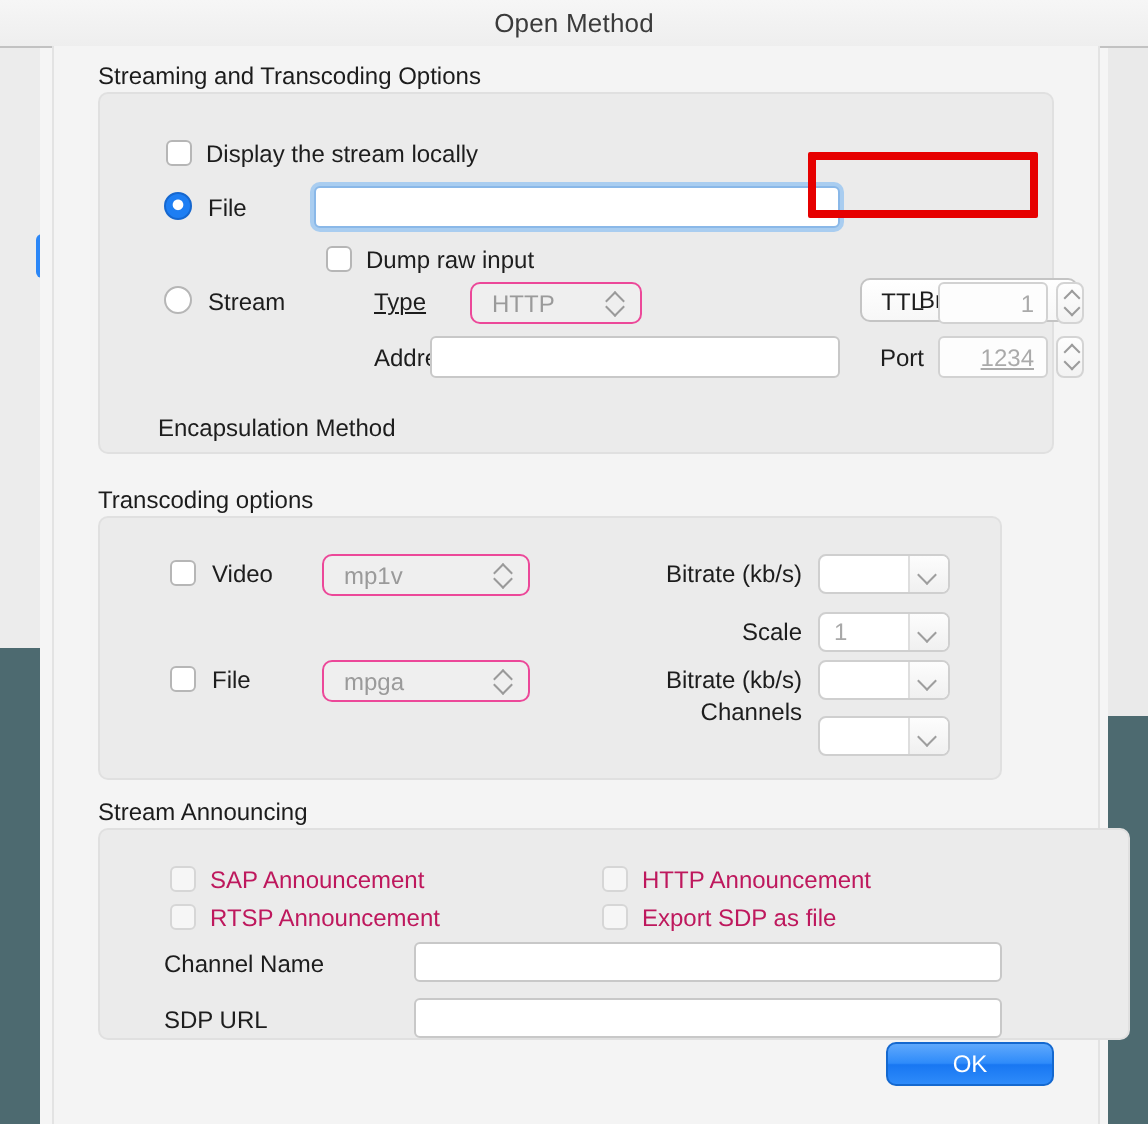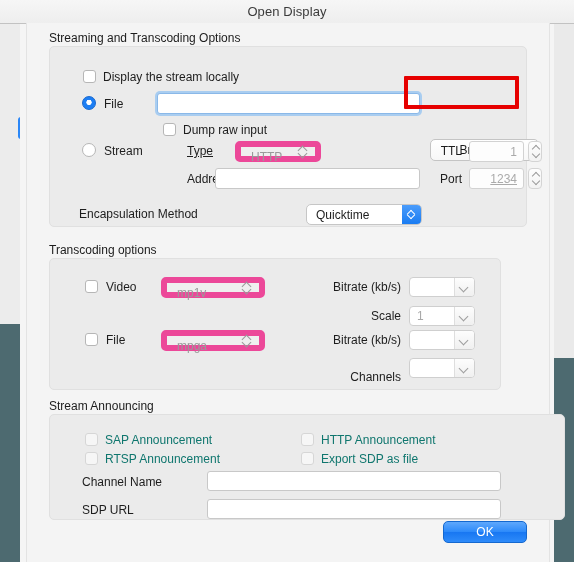--- a/index.html
+++ b/index.html
@@ -119,21 +119,21 @@
     border-radius: 5px;
   }
 
   
   .lbl {
     position: absolute;
     font-size: 12px;
     color: #1d1d1d;
     white-space: nowrap;
   }
-  .lbl.dim { color: #0f766e; }
+  .lbl.dim { color: #be185d; }
   .lbl.r { text-align: right; }
 
   
   .cb {
     position: absolute;
     width: 13px; height: 13px;
     background: #ffffff;
     border: 1px solid #b6b6b6;
     border-radius: 3px;
     box-sizing: border-box;
@@ -173,21 +173,21 @@
     line-height: 20px;
     padding-right: 6px;
     background: #fdfdfd;
     border-color: #d2d2d2;
   }
 
   
   .popup {
     position: absolute;
     background: #efefef;
-    border: 6px solid #ec4899;
+    border: 1px solid #ec4899;
     border-radius: 5px;
     box-sizing: border-box;
     font-size: 12px;
     color: #9a9a9a;
     line-height: 21px;
     padding-left: 10px;
   }
   .popup .chev2 {
     position: absolute;
     right: 8px; top: 50%;
@@ -333,21 +333,21 @@
   </div>
 
   <div class="bg-window-right">
     <div class="bg-pill" style="top:124px;"></div>
     <div class="bg-pill" style="top:156px;"></div>
   </div>
 
   <div class="app-window"></div>
 
   <div class="titlebar">
-    <span class="titlebar-title">Open Display</span>
+    <span class="titlebar-title">Open Method</span>
   </div>
 
   <div class="sheet">
 
     <div class="group" style="left:22px; top:8px; width:478px; height:196px;">
       <div class="group-title">Streaming and Transcoding Options</div>
       <div class="group-box"></div>
 
       <div class="cb" style="left:34px; top:39px;"></div>
       <div class="lbl" style="left:54px; top:39px;">Display the stream locally</div>
@@ -382,24 +382,20 @@
       <div class="lbl" style="left:138px; top:141px;">Address</div>
       <div class="field" style="left:166px; top:137px; width:205px; height:21px;"></div>
 
       <div class="lbl r" style="left:383px; top:141px; width:30px;">Port</div>
       <div class="field num" style="left:420px; top:137px; width:55px; height:21px;text-decoration:underline;">
         <span>1234</span>
       </div>
       <div class="stepper" style="left:479px; top:137px;"></div>
 
       <div class="lbl" style="left:30px; top:176px;">Encapsulation Method</div>
-      <div class="popup-active" style="left:257px; top:173px; width:116px; height:21px;">
-        <span>Quicktime</span>
-        <span class="blue-tab"></span>
-      </div>
     </div>
 
     <div class="group" style="left:22px; top:220px; width:452px; height:147px;">
       <div class="group-title">Transcoding options</div>
       <div class="group-box"></div>
 
       <div class="cb" style="left:36px; top:37px;"></div>
       <div class="lbl" style="left:57px; top:37px;">Video</div>
       <div class="popup" style="left:112px; top:34px; width:104px; height:21px;">
         <span>mp1v</span>
@@ -422,21 +418,21 @@
       <div class="popup" style="left:112px; top:87px; width:104px; height:21px;">
         <span>mpga</span>
         <span class="chev2"></span>
       </div>
       <div class="lbl r" style="left:260px; top:90px; width:92px;">Bitrate (kb/s)</div>
       <div class="combo" style="left:360px; top:87px; width:66px; height:20px;">
         <span></span>
         <span class="combo-btn"></span>
       </div>
 
-      <div class="lbl r" style="left:260px; top:127px; width:92px;">Channels</div>
+      <div class="lbl r" style="left:260px; top:106px; width:92px;">Channels</div>
       <div class="combo" style="left:360px; top:115px; width:66px; height:20px;">
         <span></span>
         <span class="combo-btn"></span>
       </div>
     </div>
 
     <div class="group" style="left:22px; top:376px; width:478px; height:121px;padding-left:38px;">
       <div class="group-title">Stream Announcing</div>
       <div class="group-box"></div>
 

